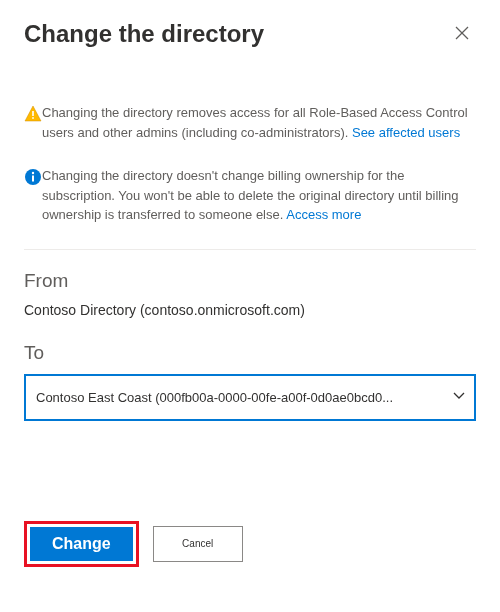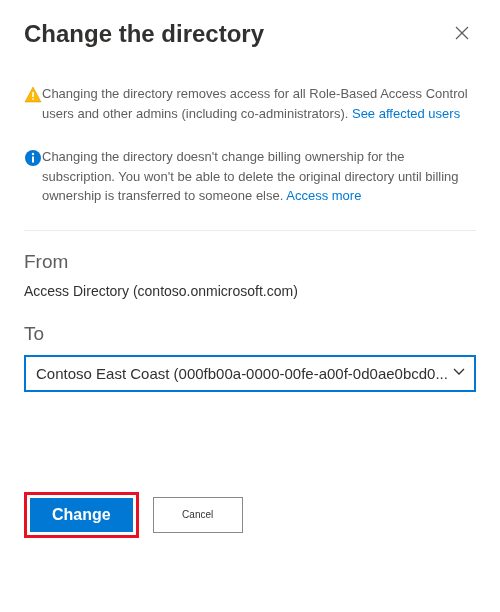--- a/index.html
+++ b/index.html
@@ -12,21 +12,21 @@
       width: 500px;
       height: 612px;
       background: #ffffff;
       color: #323130;
       padding: 20px 24px;
     }
     .header {
       display: flex;
       justify-content: space-between;
       align-items: flex-start;
-      margin-bottom: 36px;
+      margin-bottom: 55px;
     }
     .title {
       font-size: 24px;
       font-weight: 600;
       color: #323130;
     }
     .close-btn {
       background: none;
       border: none;
       cursor: pointer;
@@ -73,25 +73,25 @@
       color: #323130;
       margin-bottom: 24px;
     }
     .select-wrap {
       position: relative;
       width: 100%;
       margin-bottom: 100px;
     }
     .select {
       width: 100%;
-      height: 37px;
+      height: 47px;
       border: 2px solid #0078d4;
       background: #ffffff;
       padding: 0 36px 0 10px;
-      font-size: 15px;
+      font-size: 13px;
       color: #323130;
       outline: none;
       cursor: pointer;
       overflow: hidden;
       white-space: nowrap;
       text-overflow: ellipsis;
       display: flex;
       align-items: center;
     }
     .chevron {
@@ -169,21 +169,21 @@
     </svg>
   </div>
   <div class="info-text">
     <span>Changing the directory doesn't change billing ownership for the subscription. You won't be able to delete the original directory until billing ownership is transferred to someone else. </span><a class="link">Access more</a>
   </div>
 </div>
 
 <hr class="divider">
 
 <div class="field-label">From</div>
-<div class="from-value">Access Directory (contoso.onmicrosoft.com)</div>
+<div class="from-value">Contoso Directory (contoso.onmicrosoft.com)</div>
 
 <div class="field-label">To</div>
 <div class="select-wrap">
   <div class="select">
     <span>Contoso East Coast (000fb00a-0000-00fe-a00f-0d0ae0bcd0...</span>
   </div>
   <span class="chevron">
     <svg width="14" height="14" viewBox="0 0 14 14">
       <path d="M2 5 L7 10 L12 5" fill="none" stroke="#323130" stroke-width="1.3"></path>
     </svg>

